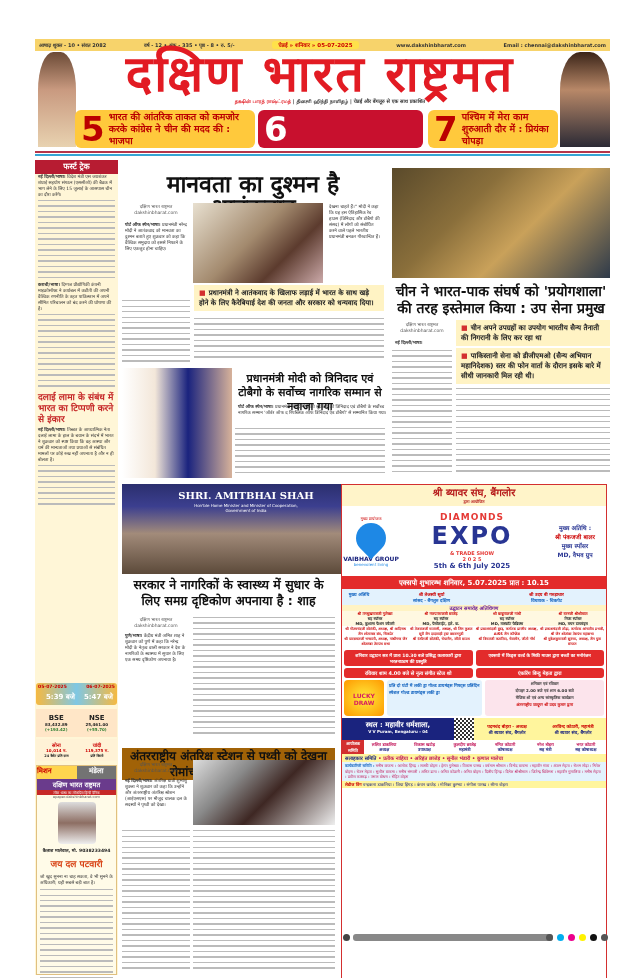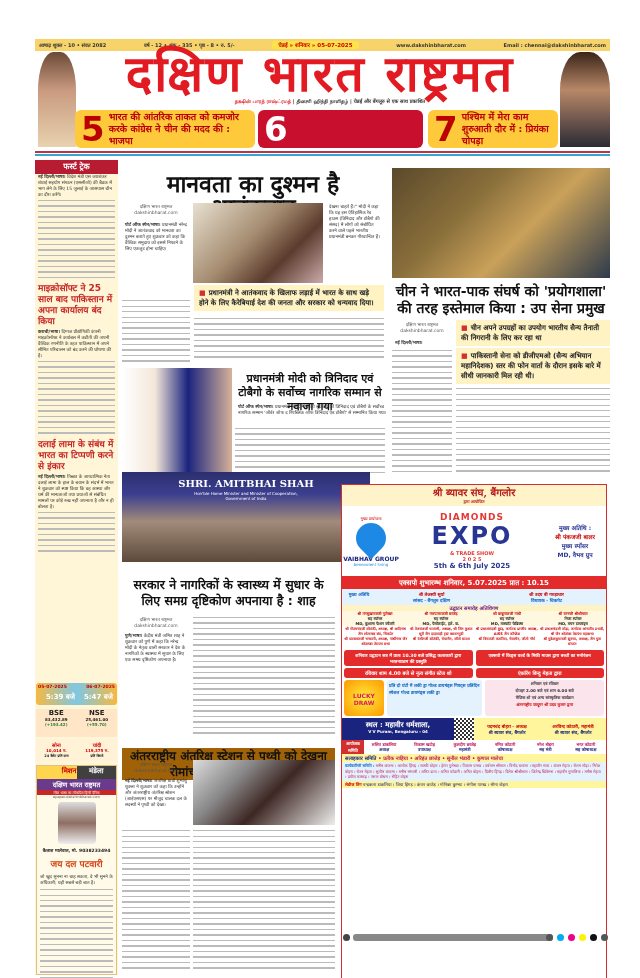--- a/index.html
+++ b/index.html
@@ -65,38 +65,37 @@
   </div>
 <div class="abs rule"></div>
 
 <div class="abs fastcol">
   <div class="fasthead">फर्स्ट ट्रेक</div>
   <div>
     <div class="body"><b>नई दिल्ली/भाषा।</b> <span>विदेश मंत्री एस जयशंकर शंघाई सहयोग संगठन (एससीओ) की बैठक में भाग लेने के लिए 15 जुलाई के आसपास चीन का दौरा करेंगे।</span></div>
     <div class="txtblock" style="height:80px;margin:2px 3px"></div>
   </div>
   <div>
-    <div class="fh">माइक्रोसॉफ्ट ने 25 साल बाद पाकिस्तान में अपना कार्यालय बंद किया</div>
     <div class="body"><b>कराची/भाषा।</b> <span>दिग्गज प्रौद्योगिकी कंपनी माइक्रोसॉफ्ट ने कार्यबल में कटौती की अपनी वैश्विक रणनीति के तहत पाकिस्तान में अपने सीमित परिचालन को बंद करने की घोषणा की है।</span></div>
     <div class="txtblock" style="height:75px;margin:2px 3px"></div>
   </div>
   <div>
     <div class="fh">दलाई लामा के संबंध में भारत का टिप्पणी करने से इंकार</div>
     <div class="body"><b>नई दिल्ली/भाषा।</b> <span>तिब्बत के आध्यात्मिक नेता दलाई लामा के हाल के बयान के संदर्भ में भारत ने शुक्रवार को स्पष्ट किया कि वह आस्था और धर्म की मान्यताओं तथा प्रथाओं से संबंधित मामलों पर कोई रुख नहीं अपनाता है और न ही बोलता है।</span></div>
     <div class="txtblock" style="height:40px;margin:2px 3px"></div>
   </div>
 </div>
 
 <div class="abs" style="left:36px;top:683px;width:81px;height:22px;background:linear-gradient(90deg,#f5b942,#7fc7e3,#f5b942);border-radius:3px">
   <div class="market" style="position:absolute;left:2px;top:1px;color:#c00;font-size:4.5px">05-07-2025</div>
   <div class="market" style="position:absolute;left:10px;top:9px;color:#fff;font-size:7px">5:39 बजे</div>
   <div class="market" style="position:absolute;right:2px;top:1px;color:#c00;font-size:4.5px">06-07-2025</div>
   <div class="market" style="position:absolute;right:4px;top:9px;color:#fff;font-size:7px">5:47 बजे</div>
 </div>
-<div class="abs" style="left:36px;top:709px;width:81px;height:28px;background:#ffe6c7;display:flex;justify-content:space-around;align-items:flex-start">
+<div class="abs" style="left:36px;top:709px;width:81px;height:28px;background:#ffe6c7;display:flex;justify-content:space-around;align-items:center">
   <div class="market">
       <div style="font-size:7px">BSE</div>
       <div style="font-size:4px">83,432.89</div>
       <div style="color:#2e7d32;font-size:4px">(+193.42)</div>
     </div>
   <div class="market">
       <div style="font-size:7px">NSE</div>
       <div style="font-size:4px">25,461.00</div>
       <div style="color:#2e7d32;font-size:4px">(+55.70)</div>
     </div>
@@ -109,22 +108,22 @@
     </div>
   <div class="market">
       <div style="color:#c00">चांदी</div>
       <div style="color:#c00;font-size:4px">119,375 रु.</div>
       <div style="font-size:3.5px">प्रति किलो</div>
     </div>
 </div>
 
 <div class="abs" style="left:36px;top:765px;width:81px;height:210px;border:1px solid #e0c080;background:#fffbe8">
   <div style="display:flex;height:13px;font-size:7px;font-weight:bold">
-    <span style="flex:1;background:#ffd54f;color:#c00;text-align:right">मिशन</span>
-    <span style="flex:1;background:#404040;color:#fff;text-align:center">मंडेला</span>
+    <span style="flex:1;background:#ffd54f;color:#c00;text-align:left">मिशन</span>
+    <span style="flex:1;background:#737373;color:#fff;text-align:center">मंडेला</span>
   </div>
   <div style="background:#6a3b8c;color:#fff;font-size:6.5px;text-align:center;font-weight:bold;padding:1px 0">दक्षिण भारत राष्ट्रमत</div>
   <div style="background:#c62828;color:#fff;font-size:3.5px;text-align:center">लोक भाषा का लोकप्रिय हिन्दी दैनिक</div>
   <div style="font-size:3.5px;text-align:center;color:#555">epaper.dakshinbharat.com</div>
   <div class="img" style="width:38px;height:42px;margin:3px auto;border-radius:4px;background:linear-gradient(#ddd,#8d6e63 50%,#eee)"></div>
   <div style="font-size:4.5px;text-align:center;font-weight:bold">कैलाश मालेवाल, मो. 9038233494</div>
   <div style="font-size:9px;color:#d84315;text-align:center;font-weight:bold;margin:4px 0">जय दल पटवारी</div>
   <div class="body">जो खुद सुनना ना चाह सकता, वे भी सुनने के अधिकारी; यही सबसे बड़ी बात है।</div>
   <div class="txtblock" style="height:100px;margin:3px"></div>
 </div>
@@ -153,21 +152,21 @@
 <div class="abs" style="left:392px;top:322px;width:60px">
   <div class="byline">दक्षिण भारत राष्ट्रमत</div>
   <div class="byline">dakshinbharat.com</div>
   <div class="body" style="margin-top:6px"><b>नई दिल्ली/भाषा।</b></div>
 </div>
 <div class="abs hl" style="left:456px;top:320px;width:154px"><span class="b">■</span><span>चीन अपने उपग्रहों का उपयोग भारतीय सैन्य तैनाती की निगरानी के लिए कर रहा था</span></div>
 <div class="abs hl" style="left:456px;top:348px;width:154px"><span class="b">■</span><span>पाकिस्तानी सेना को डीजीएमओ (सैन्य अभियान महानिदेशक) स्तर की फोन वार्ता के दौरान इसके बारे में सीधी जानकारी मिल रही थी।</span></div>
 <div class="abs txtblock" style="left:392px;top:350px;width:60px;height:125px"></div>
 <div class="abs txtblock" style="left:456px;top:388px;width:154px;height:88px"></div>
 
-<div class="abs img" style="left:122px;top:472px;width:248px;height:90px;background:linear-gradient(#2b2f6e 0,#3c3f8f 25%,#a28b7a 55%,#5c4a3a)">
+<div class="abs img" style="left:122px;top:484px;width:248px;height:90px;background:linear-gradient(#2b2f6e 0,#3c3f8f 25%,#a28b7a 55%,#5c4a3a)">
   <div style="color:#fff;font-family:'DejaVu Serif',serif;font-weight:bold;font-size:10px;text-align:center;margin-top:6px">SHRI. AMITBHAI SHAH</div>
   <div style="color:#fff;font-size:4px;text-align:center;width:120px;margin:2px auto">Hon'ble Home Minister and Minister of Cooperation, Government of India</div>
 </div>
 <div class="abs h1" style="left:122px;top:577px;width:213px;font-size:12.5px;text-align:center;line-height:16px">सरकार ने नागरिकों के स्वास्थ्य में सुधार के लिए समग्र दृष्टिकोण अपनाया है : शाह</div>
 <div class="abs" style="left:122px;top:617px;width:68px">
   <div class="byline">दक्षिण भारत राष्ट्रमत</div>
   <div class="byline">dakshinbharat.com</div>
   <div class="body" style="margin-top:4px"><b>पुणे/भाषा।</b> <span>केंद्रीय मंत्री अमित शाह ने शुक्रवार को पुणे में कहा कि नरेन्द्र मोदी के नेतृत्व वाली सरकार ने देश के नागरिकों के स्वास्थ्य में सुधार के लिए एक समग्र दृष्टिकोण अपनाया है।</span></div>
 </div>
 <div class="abs txtblock" style="left:193px;top:617px;width:142px;height:120px"></div>

